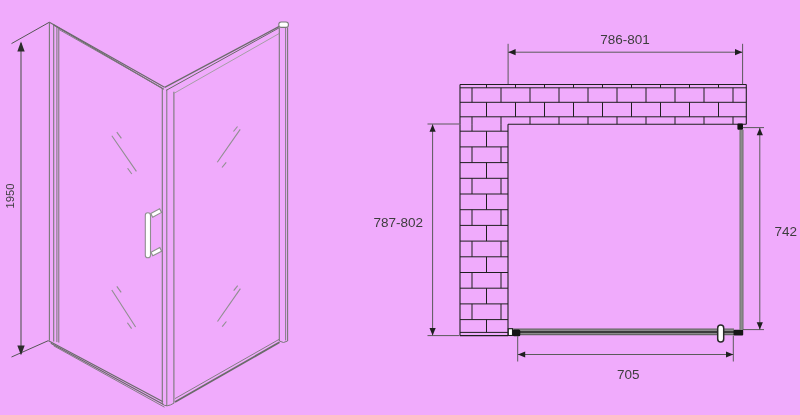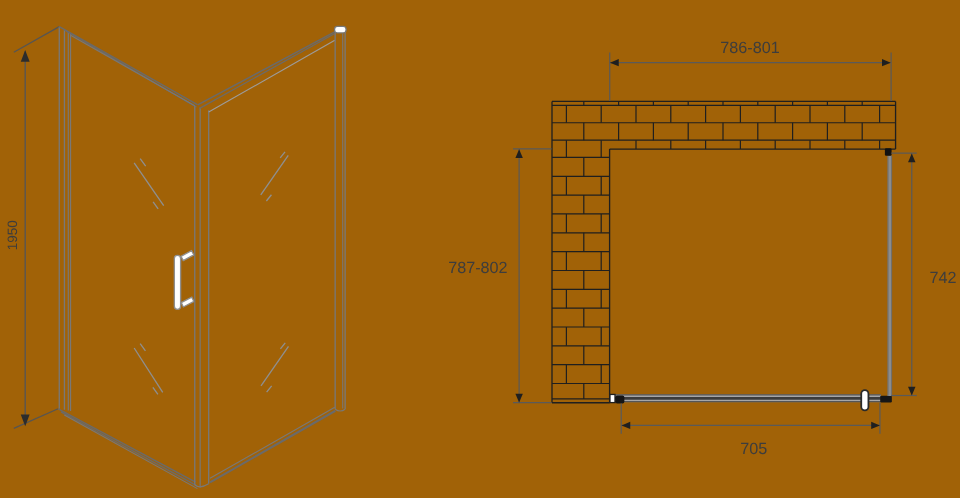--- a/index.html
+++ b/index.html
@@ -1,17 +1,17 @@
 <!DOCTYPE html>
 <html><head>
 <meta charset="utf-8">
 <title>Shower enclosure drawing</title>
 <style>
 html,body{margin:0;padding:0;background:#ffffff;}
-.page{position:relative;width:800px;height:415px;background:#a16207;overflow:hidden;
+.page{position:relative;width:800px;height:415px;background:#f0abfc;overflow:hidden;
   font-family:"Liberation Sans",sans-serif;}
 </style>
 </head>
 <body>
 <div class="page">
 <svg width="800" height="415" viewBox="0 0 800 415">
 
 <g>
         <line x1="49.4" y1="22.2" x2="11.5" y2="43.6" stroke="#555555" stroke-width="1.0"></line>
       </g>

